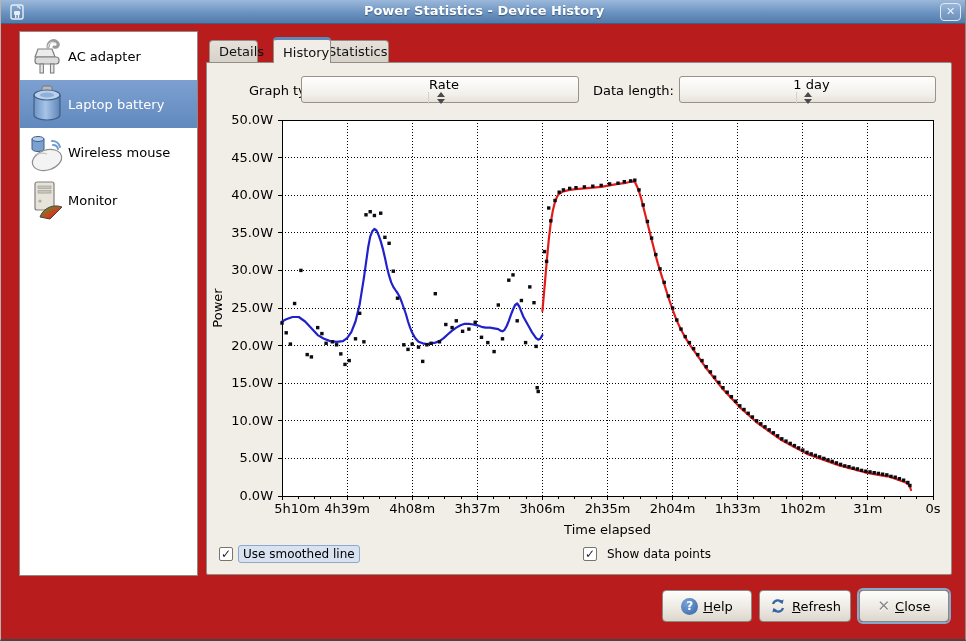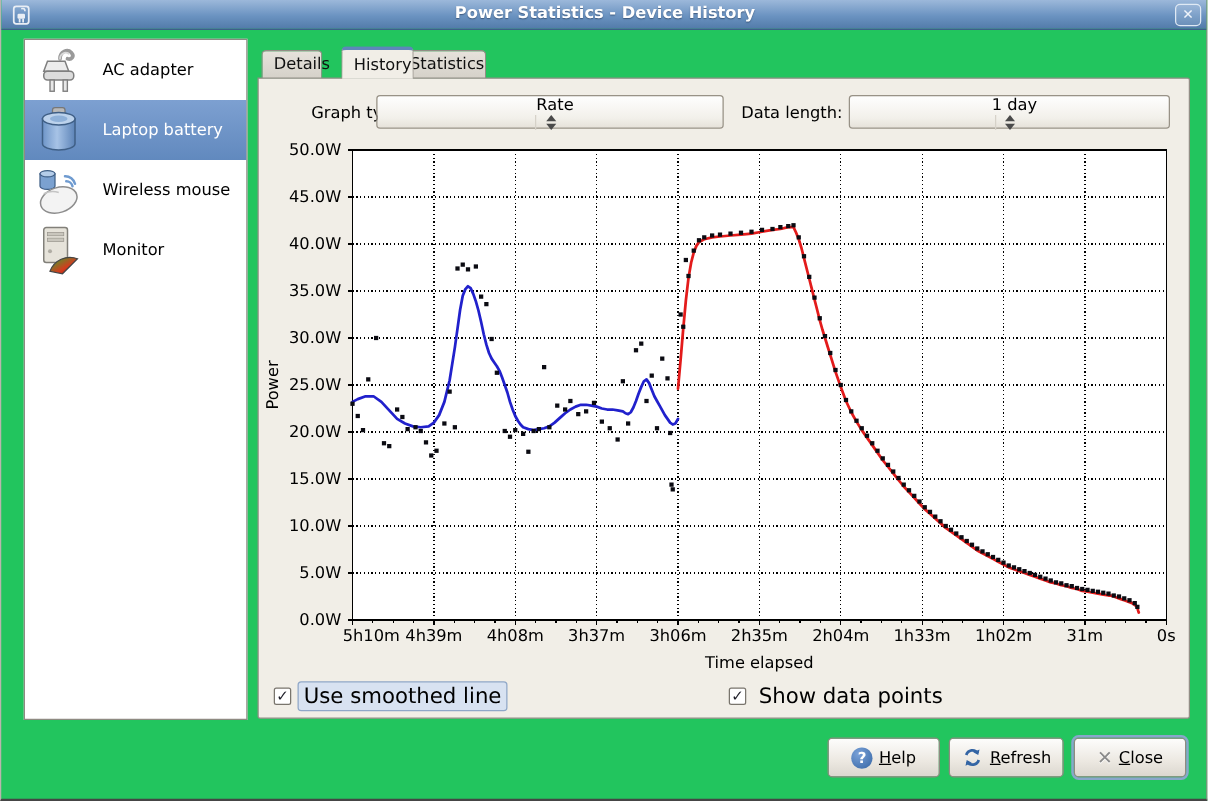--- a/index.html
+++ b/index.html
@@ -1,36 +1,36 @@
 <!DOCTYPE html>
 <html><head>
 <meta charset="utf-8">
 <style>
   * { margin:0; padding:0; box-sizing:border-box; }
   html,body { width:966px; height:641px; }
   body { font-family:"DejaVu Sans","Liberation Sans",sans-serif; font-size:13px; color:#000; }
 
-  .window { position:relative; width:966px; height:641px; background:#22c55e;
+  .window { position:relative; width:966px; height:641px; background:#b91c1c;
             border-left:1px solid #b9b5ae; border-right:1px solid #8f8b84; border-bottom:2px solid #454545; overflow:hidden; }
 
   
   .titlebar { position:absolute; left:0; top:0; width:966px; height:24px;
               background:linear-gradient(#9cb8da, #6b93c1 55%, #527ba9);
               border-bottom:1px solid #3d5f88; }
   .titlebar-icon { position:absolute; left:7px; top:3px; width:18px; height:18px; }
   .title-text { position:absolute; left:0; top:3px; width:100%; text-align:center;
                 color:#fff; font-weight:bold; font-size:13px; text-shadow:0 1px 1px rgba(30,50,80,.6); }
   .close-btn { position:absolute; right:6px; top:3px; width:21px; height:18px;
                border:1px solid #dfe9f4; border-radius:4px; background:rgba(255,255,255,.12);
                color:#eef3fa; font-size:11px; font-weight:bold; text-align:center; line-height:16px; cursor:default; }
 
   
   .device-list { position:absolute; left:18px; top:31px; width:179px; height:545px;
                  background:#fff; border:1px solid #8e8a82; }
-  .device-item { position:relative; height:48px; display:flex; align-items:center; gap:14px; padding-left:6px;text-align:center; }
+  .device-item { position:relative; height:48px; display:flex; align-items:center; gap:0; padding-left:6px;text-align:center; }
   .device-item .dev-label { font-size:13px; color:#000; }
   .device-item.selected { background:linear-gradient(#7da0d1, #6189be); }
   .device-item.selected .dev-label { color:#fff; }
   .dev-icon { width:42px; height:42px; flex:0 0 42px; }
 
   
   .notebook { position:absolute; left:205px; top:62px; width:746px; height:513px;
               background:#f1eee7; border:1px solid #928e86; border-radius:0 2px 2px 2px; }
   .tab { position:absolute; height:23px; top:40px; background:linear-gradient(#e6e2db,#d5d1c9);
          border:1px solid #928e86; border-bottom:none; border-radius:4px 4px 0 0;
@@ -48,21 +48,21 @@
   .arr-up { width:0; height:0; border-left:4px solid transparent; border-right:4px solid transparent; border-bottom:5px solid #4a4a4a; }
   .arr-dn { width:0; height:0; border-left:4px solid transparent; border-right:4px solid transparent; border-top:5px solid #4a4a4a; }
 
   
   #chart-svg { position:absolute; left:205px; top:105px; }
 
   
   .checkrow { position:absolute; display:flex; align-items:center; }
   .checkbox { width:14px; height:14px; background:#fff; border:1px solid #79756d; border-radius:2px;
               font-size:12px; line-height:12px; text-align:center; color:#1e1e28; font-weight:bold; }
-  .check-label { font-size:17px; padding:1px 4px; margin-left:5px; border:1px solid transparent; border-radius:3px; }
+  .check-label { font-size:12px; padding:1px 4px; margin-left:5px; border:1px solid transparent; border-radius:3px; }
   .check-label.focused { background:#d8e2f1; border:1px solid #8fa7c8; }
 
   
   .btn { position:absolute; height:32px; background:linear-gradient(#fdfdfc,#ece8e1 60%,#dbd7cf);
          border:1px solid #8f8a81; border-radius:4px; display:flex; align-items:center; justify-content:center;
          gap:5px; font-size:13px; color:#000; }
   .btn.focused { outline:2px solid #89a6cb; outline-offset:0px; }
   .u { text-decoration:underline; }
   .help-glyph { display:inline-block; width:17px; height:17px; border-radius:50%;
                 background:radial-gradient(circle at 35% 30%, #7ba2d8, #3465a4); color:#fff;

